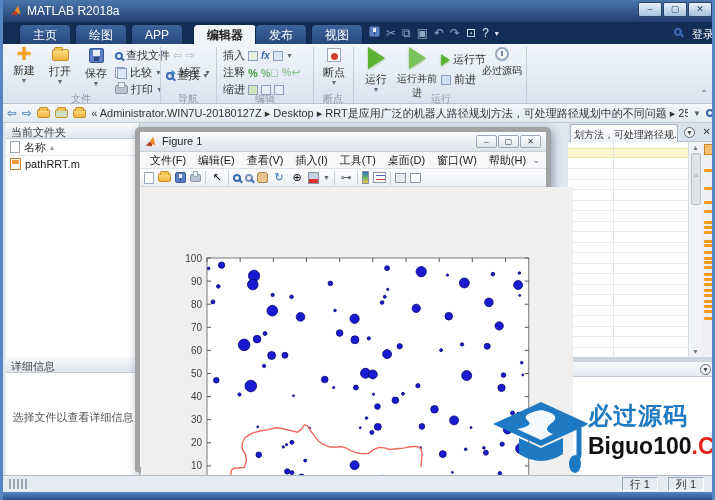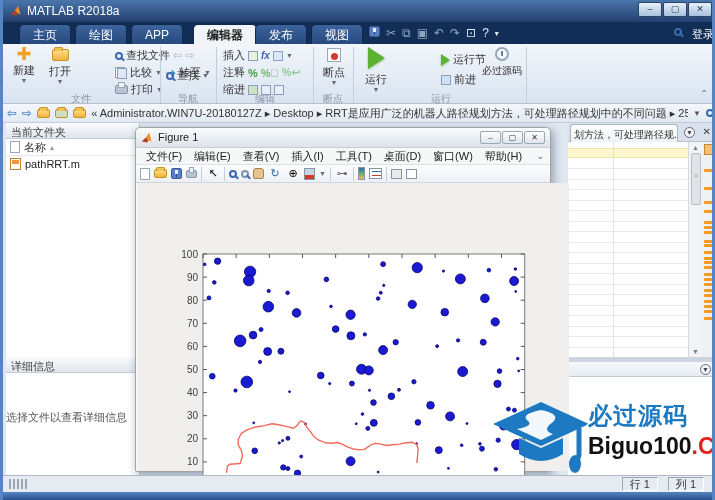--- a/index.html
+++ b/index.html
@@ -72,21 +72,21 @@
   #addrbar .crumb{white-space:nowrap;overflow:hidden;flex:1;}
   .navarr{color:#4a86c8;font-size:12px;font-weight:bold;}
 
   
   #leftpanel{left:3px;top:123px;width:134px;height:352px;background:#fff;border-right:1px solid #b8c2cf;}
   .panehdr{background:linear-gradient(#fafbfd,#dfe5ec);border-bottom:1px solid #c4cdd8;font-size:11px;color:#444;padding:2px 5px;height:16px;}
   #colhdr{display:flex;align-items:center;gap:4px;border-bottom:1px solid #e4e8ee;height:17px;padding:0 4px;font-size:11px;color:#333;}
   #fileitem{display:flex;align-items:center;gap:4px;height:15px;padding:0 4px;font-size:11px;color:#222;}
   .mfile{display:inline-block;width:11px;height:12px;background:#fff;border:1px solid #c08030;position:relative;}
   .mfile::before{content:"";position:absolute;inset:1px 1px 5px 1px;background:#f0953a;}
-  #details-hint{position:absolute;left:3px;top:410px;width:134px;font-size:11px;color:#555;}
+  #details-hint{position:absolute;left:3px;top:410px;width:134px;text-align:center;font-size:11px;color:#555;}
   #detailshdr{position:absolute;left:3px;top:357px;width:134px;}
 
   
   #editorpane{left:565px;top:123px;width:147px;height:352px;background:#dfe5ee;}
   #edtabbar{position:absolute;left:0;top:0;width:147px;height:19px;background:#d9e1ec;border-bottom:1px solid #b8c2cf;}
   #edtab{position:absolute;left:2px;top:1px;width:108px;height:18px;background:linear-gradient(#fdfdfe,#eef2f7);border:1px solid #aab4c2;border-bottom:none;border-radius:3px 3px 0 0;font-size:10px;color:#333;padding:3px 2px 0 3px;white-space:nowrap;overflow:hidden;}
   .circbtn{position:absolute;top:4px;width:11px;height:11px;border:1px solid #667;border-radius:50%;font-size:7px;line-height:9px;text-align:center;color:#445;background:#f4f6f9;}
   #ed-close{position:absolute;top:3px;right:4px;font-size:10px;color:#444;font-weight:bold;}
   #edcontent{position:absolute;left:0;top:19px;width:120px;height:215px;background:#fff;overflow:hidden;}
   #curline{position:absolute;left:0;top:6px;width:120px;height:10px;background:#fdf6cf;border-top:1px solid #eee4a8;border-bottom:1px solid #eee4a8;}
@@ -104,21 +104,21 @@
 
   
   #statusbar{left:0;top:475px;width:715px;height:17px;background:#e6ebf1;border-top:1px solid #aeb9c6;font-size:11px;color:#333;}
   #grip{position:absolute;left:6px;top:3px;width:18px;height:10px;
         background:repeating-linear-gradient(90deg,#9aa6b4 0 2px,#e6ebf1 2px 4px);}
   #rowcol{position:absolute;right:14px;top:1px;display:flex;gap:10px;}
   .sunk{border:1px solid;border-color:#9aa6b4 #fff #fff #9aa6b4;padding:0 7px;height:14px;line-height:13px;}
   #bluebottom{left:0;top:492px;width:715px;height:8px;background:linear-gradient(#5585c2,#27518d);}
 
   
-  #figwin{left:132px;top:127px;width:416px;height:345px;background:#f0efed;border:1px solid #a3a3a3;border-radius:5px 5px 2px 2px;
+  #figwin{left:132px;top:127px;width:416px;height:345px;background:#f0efed;border:5px solid #a3a3a3;border-radius:5px 5px 2px 2px;
           box-shadow:2px 3px 10px rgba(20,40,70,.4), inset 0 0 0 2px rgba(255,255,255,.65);}
   #figtitle{position:absolute;left:0;top:0;width:100%;height:20px;background:linear-gradient(#fbfcfd,#dde3ea);border-radius:5px 5px 0 0;border-bottom:1px solid #c8cfd8;}
   #figtitle .t{position:absolute;left:22px;top:3px;font-size:11px;color:#222;}
   .figbtns{position:absolute;right:5px;top:3px;display:flex;gap:1px;}
   .figbtn{width:21px;height:13px;border:1px solid #9aa7b8;border-radius:2px;background:linear-gradient(#fdfdfe,#dfe5ec);
           font-size:8px;line-height:11px;text-align:center;color:#333;}
   #figmenu{position:absolute;left:0;top:20px;width:100%;height:17px;background:#f5f7f9;border-bottom:1px solid #dde2e8;display:flex;align-items:center;padding-left:4px;}
   #figmenu span{font-size:11px;color:#222;padding:0 6px;}
   #figmenu .pin{margin-left:auto;color:#667;font-size:9px;padding-right:4px;}
   #figtools{position:absolute;left:0;top:37px;width:100%;height:18px;background:linear-gradient(#fdfdfe,#edf0f4);border-bottom:1px solid #cfd6de;display:flex;align-items:center;gap:4px;padding-left:4px;}
@@ -187,20 +187,24 @@
   <div id="ribbon" class="abs">
 
     <div class="bigbtn" style="left:4px;">
       <span class="plus">✚</span>
       <span class="lbl">新建</span><span class="dd">▼</span>
     </div>
     <div class="bigbtn" style="left:40px;">
       <span class="ifolder" style="margin-top:3px;"></span>
       <span class="lbl">打开</span><span class="dd">▼</span>
     </div>
+    <div class="bigbtn" style="left:76px;">
+      <span class="isave" style="margin-top:2px;"></span>
+      <span class="lbl">保存</span><span class="dd">▼</span>
+    </div>
     <div class="smallrow" style="left:112px;top:4px;">
       <span class="imag"></span>
       <span>查找文件</span>
     </div>
     <div class="smallrow" style="left:112px;top:21px;">
       <span class="ipages"></span>
       <span>比较</span>
         <span class="dd7">▼</span>
     </div>
     <div class="smallrow" style="left:112px;top:38px;">
@@ -249,20 +253,24 @@
 
     <div class="bigbtn" style="left:315px;width:32px;">
       <span class="ibp" style="margin-top:2px;"></span>
       <span class="lbl">断点</span><span class="dd">▼</span>
     </div>
     <div class="rsep" style="left:350px;"></div>
 
     <div class="bigbtn" style="left:356px;">
       <span class="iplay" style="margin-top:1px;"></span>
       <span class="lbl">运行</span><span class="dd">▼</span>
+    </div>
+    <div class="bigbtn" style="left:393px;width:42px;font-size:10px;">
+      <span class="iplay" style="margin-top:1px;border-left-color:#7cc25a;"></span>
+      <span class="lbl">运行并前进</span>
     </div>
     <div class="smallrow" style="left:438px;top:8px;">
       <span class="iplay sm"></span>
       <span>运行节</span>
     </div>
     <div class="smallrow" style="left:438px;top:28px;justify-content:center;">
       <span class="msq" style="background:#cfe0f4;"></span>
       <span>前进</span>
     </div>
     <div class="bigbtn" style="left:478px;width:42px;font-size:10px;">

